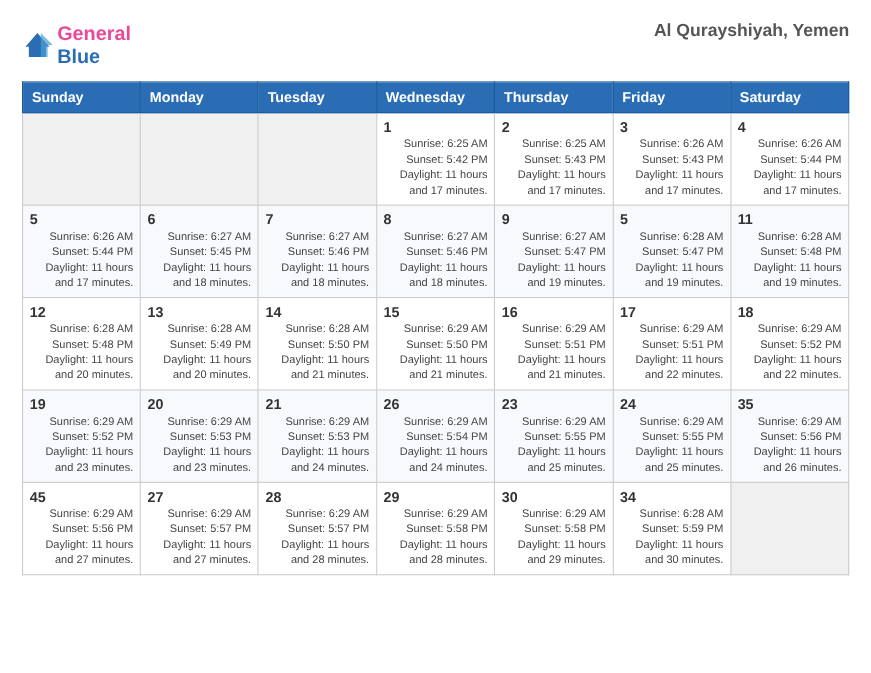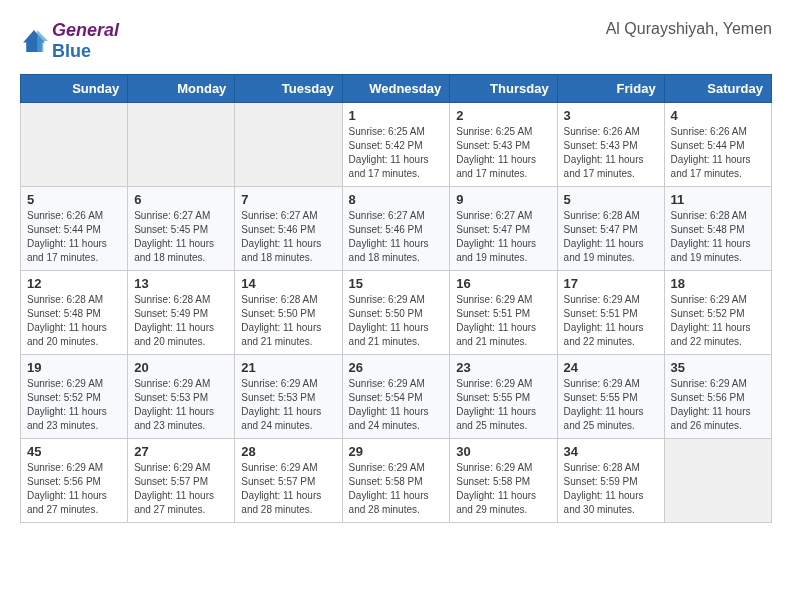--- a/index.html
+++ b/index.html
@@ -17,22 +17,21 @@
       margin-bottom: 12px;
     }
     .logo {
       display: flex;
       align-items: center;
       gap: 4px;
     }
     .logo-text-general {
       font-size: 18px;
       font-weight: bold;
-      color: #701a75;
-      font-style: italic;
+      color: #ec4899;
     }
     .logo-text-blue {
       font-size: 18px;
       font-weight: bold;
       color: #2a6db5;
     }
     .logo-icon {
       width: 28px;
       height: 28px;
     }
@@ -41,32 +40,33 @@
     }
     .month-title {
       font-size: 36px;
       font-weight: normal;
       color: #333;
       line-height: 1.1;
     }
     .location-title {
       font-size: 16px;
       color: #555;
+      font-weight: bold;
     }
     .calendar {
       width: 100%;
       border-collapse: collapse;
       border: 1px solid #ccc;
     }
     .calendar th {
       background-color: #2a6db5;
       color: #fff;
       font-size: 13px;
       font-weight: bold;
-      text-align: right;
+      text-align: left;
       padding: 6px 8px;
       border: 1px solid #1a5a9a;
     }
     .calendar td {
       border: 1px solid #ccc;
       vertical-align: top;
       padding: 5px 6px;
       width: 108px;
       min-height: 80px;
       font-size: 10.5px;
@@ -82,20 +82,21 @@
     .day-num {
       font-size: 13px;
       font-weight: bold;
       display: block;
       margin-bottom: 2px;
     }
     .day-info {
       font-size: 10px;
       color: #444;
       line-height: 1.4;
+      text-align: right;
     }
     .empty-cell {
       background: #f0f0f0 !important;
     }
   </style>
 </head>
 <body>
 
 <div class="header">
   <div class="logo">

